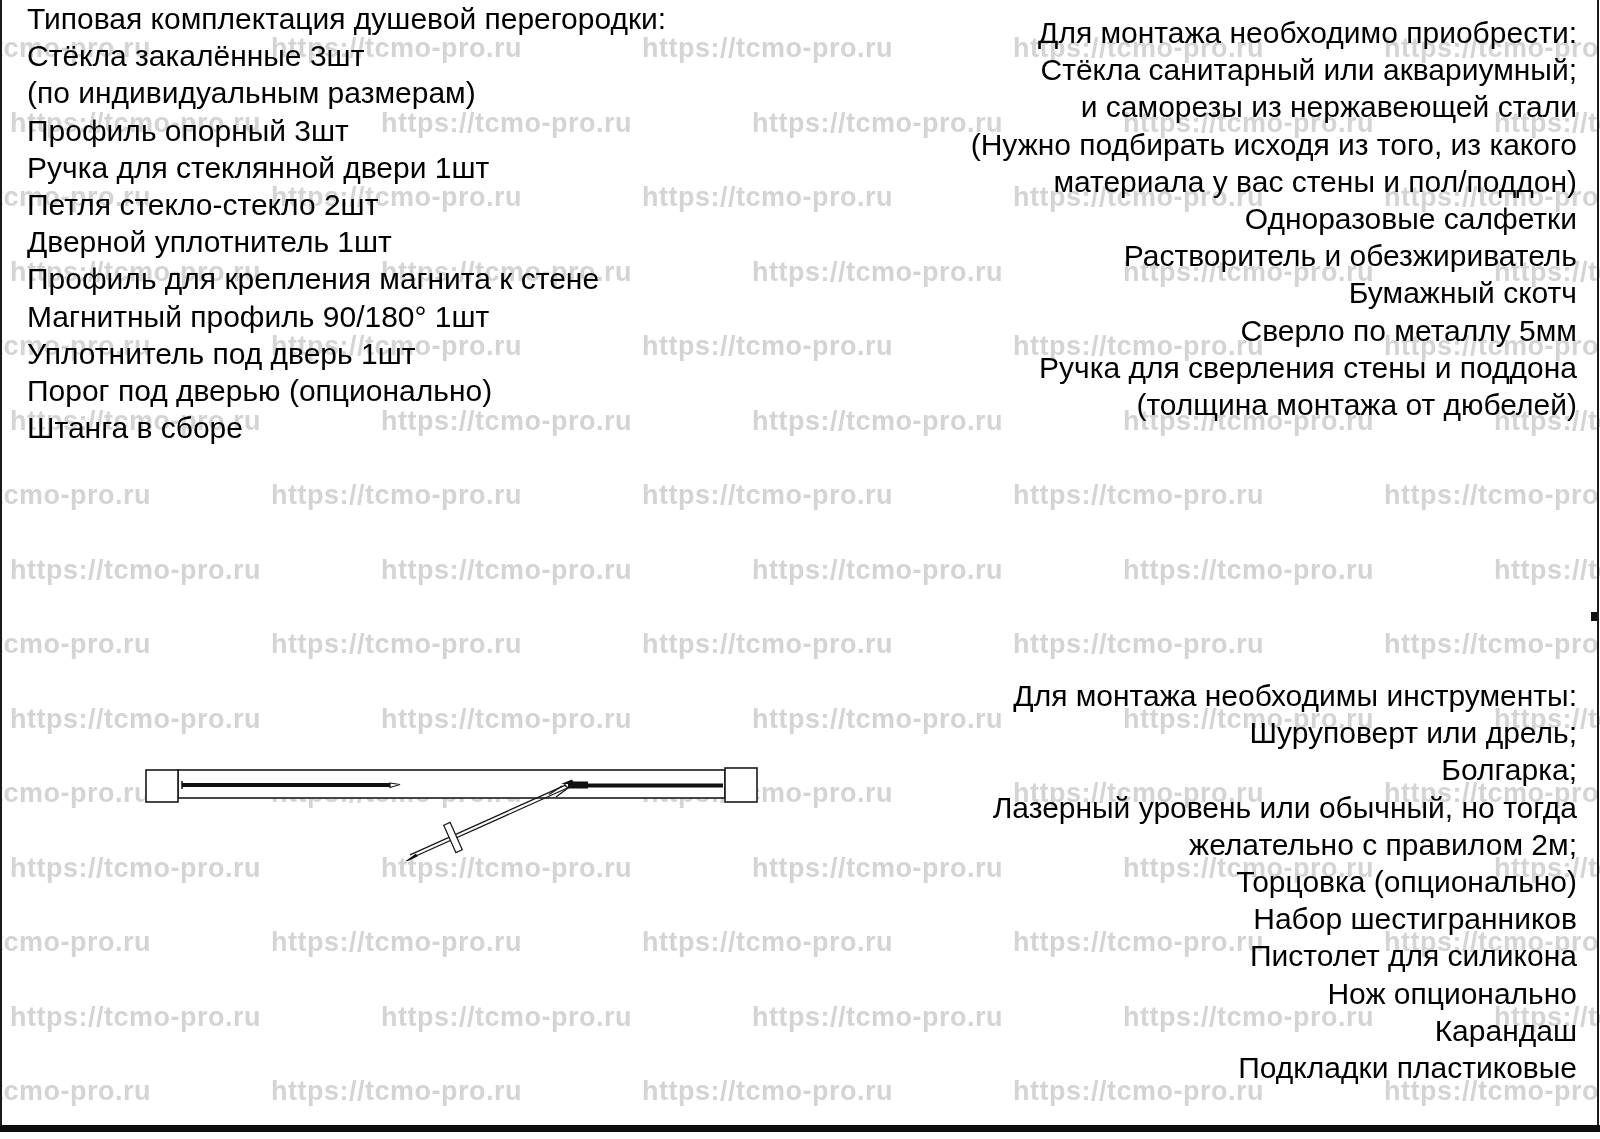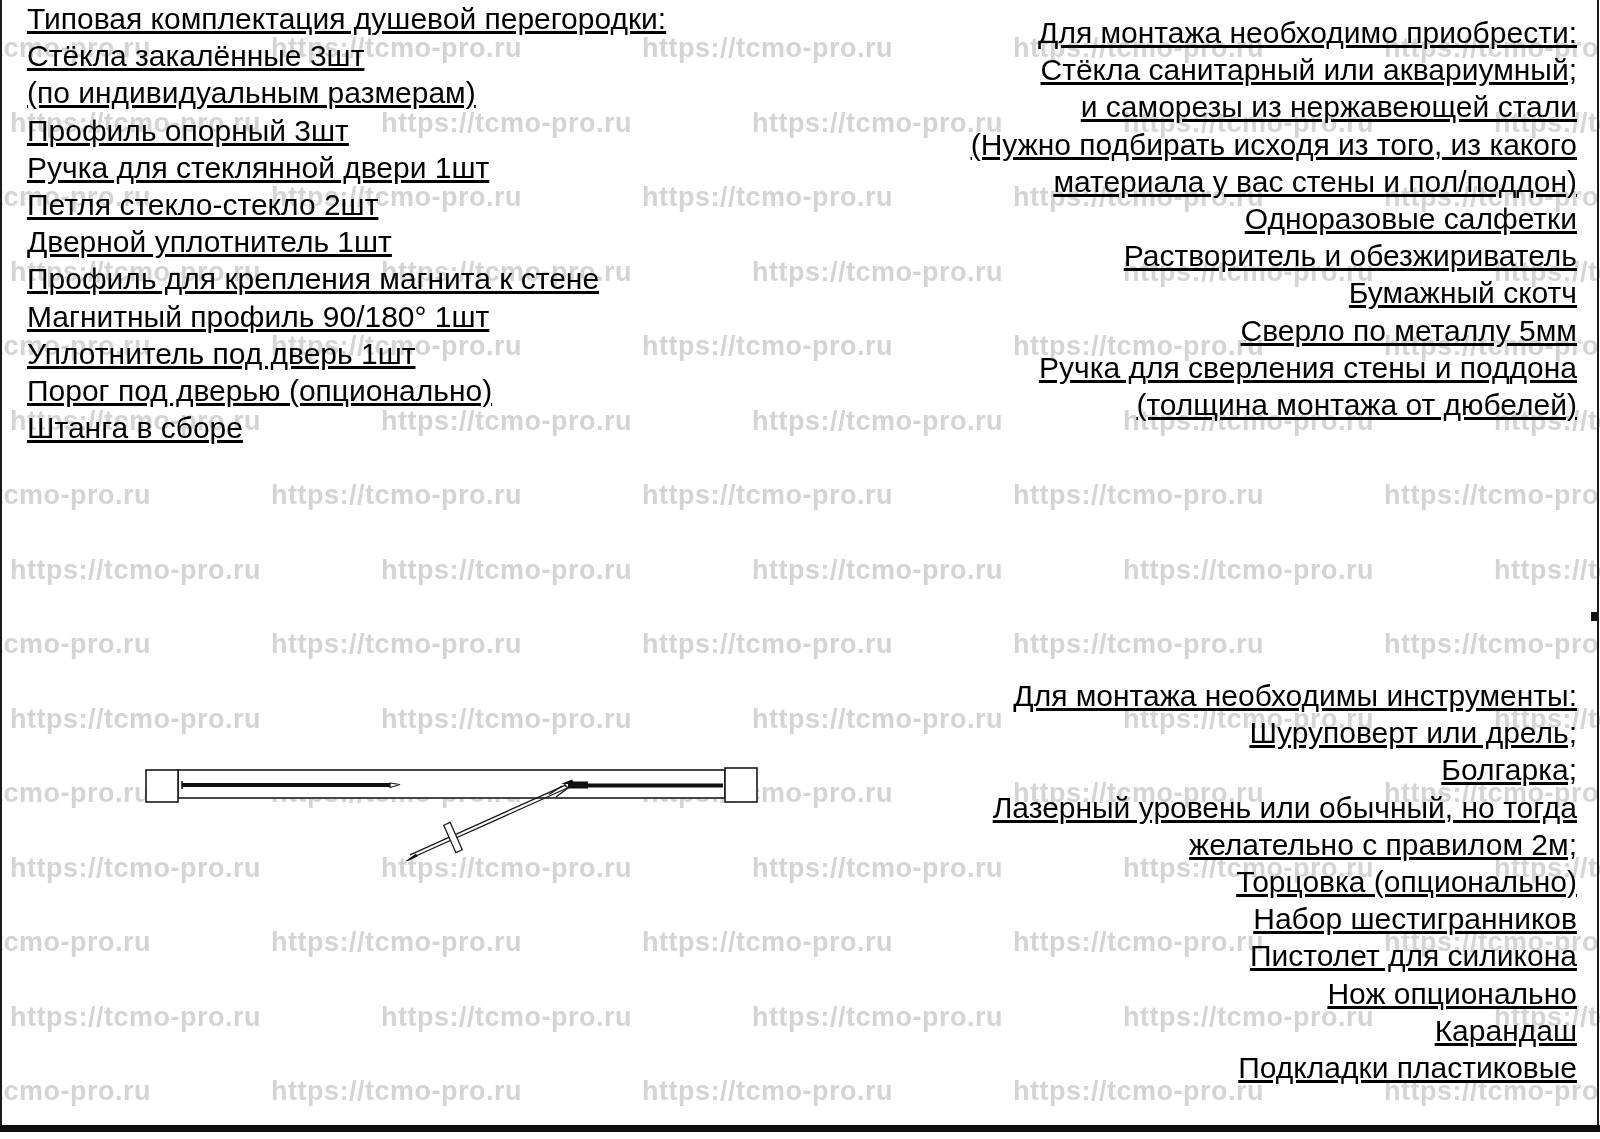--- a/index.html
+++ b/index.html
@@ -15,21 +15,21 @@
   .wm-layer{position:absolute;left:0;top:0;width:100%;height:100%;z-index:1;}
   .wm{
     position:absolute;
     font-size:27px;
     font-weight:bold;
     letter-spacing:0.5px;
     white-space:nowrap;
     user-select:none;
   }
   
-  .txtblock{position:absolute;z-index:3;text-decoration:underline;}
+  .txtblock{position:absolute;z-index:3;}
   .line{
     font-size:30px;
     line-height:37.2px;
     white-space:nowrap;
   }
   .kit{left:27px;top:0;text-align:left;}
   .purchase{right:23px;top:14px;text-align:right;}
   .tools{right:23px;top:677px;text-align:right;}
   
   .frame-left{position:absolute;left:0;top:0;width:2px;height:1131px;background:#1b1b1b;z-index:4;}

